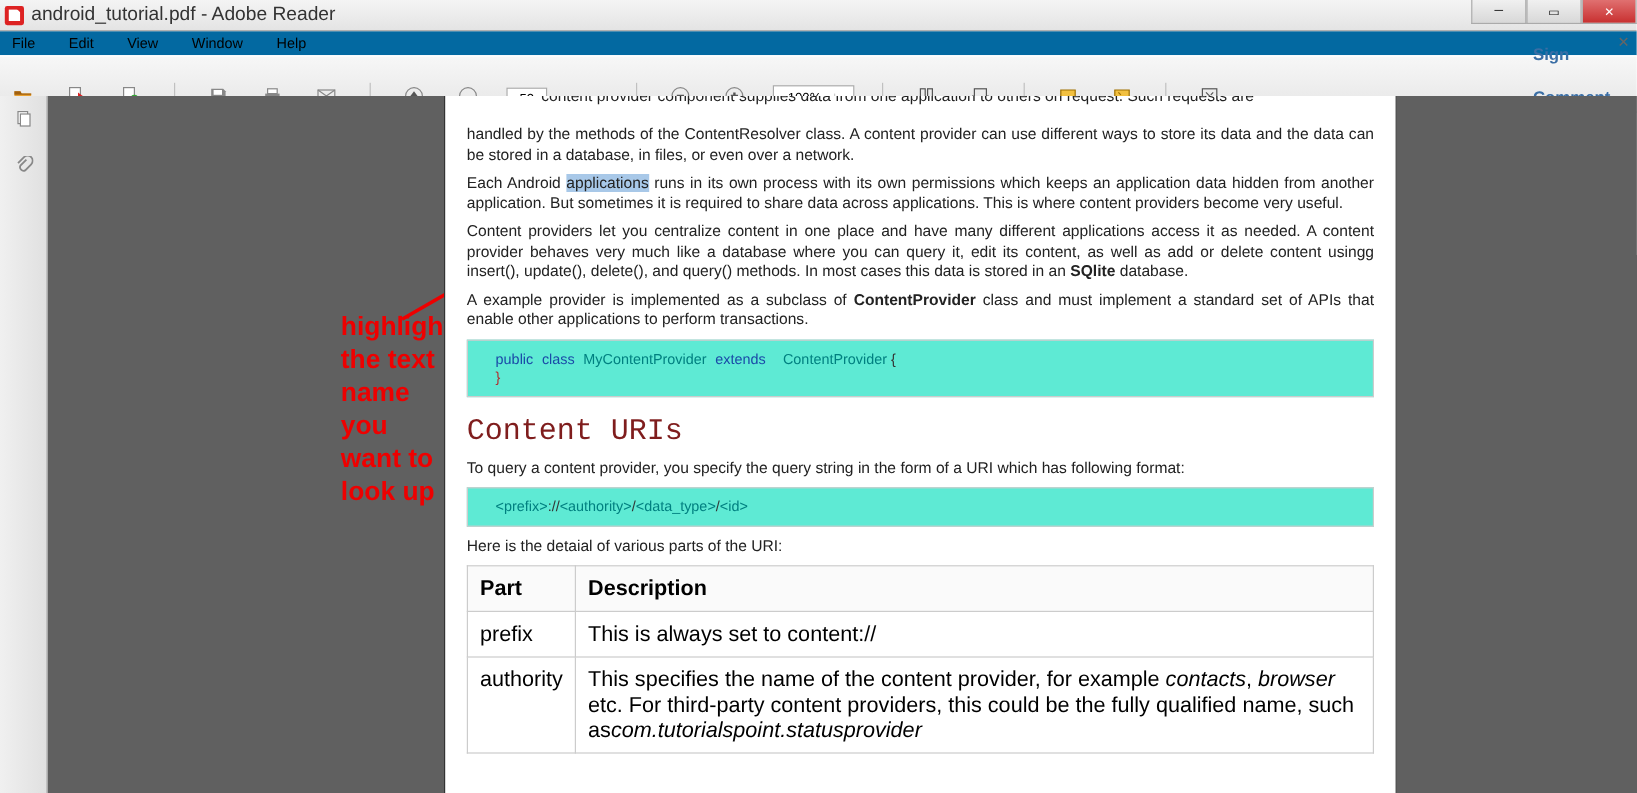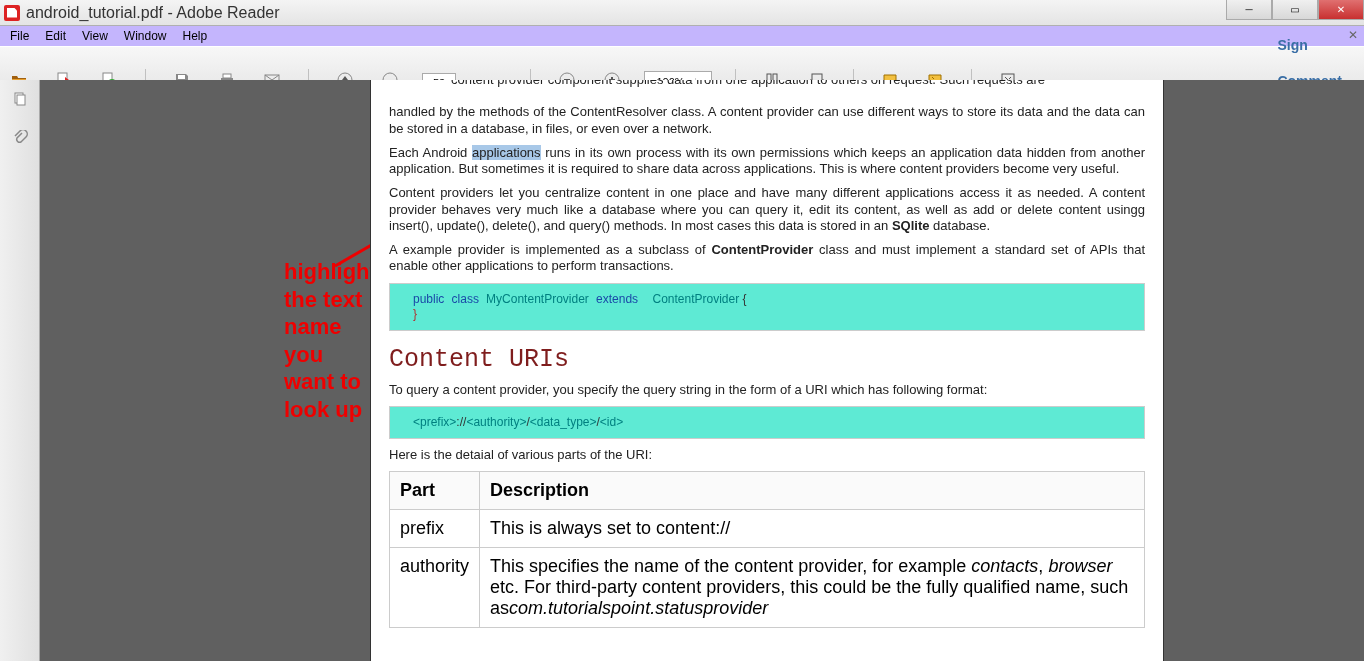--- a/index.html
+++ b/index.html
@@ -9,21 +9,21 @@
 .titlebar { height:26px; background:linear-gradient(#f4f4f4,#e4e4e4); border-bottom:1px solid #b0b0b0; display:flex; align-items:center; padding:0 4px; position:relative; }
 .titlebar .app-icon { width:16px; height:16px; background:#d22; border-radius:2px; margin-right:6px; position:relative; }
 .titlebar .app-icon::after { content:""; position:absolute; left:3px; top:3px; width:10px; height:10px; background:#fff; clip-path:polygon(0 0,70% 0,100% 30%,100% 100%,0 100%); }
 .titlebar .title { font-size:16px; color:#333; }
 .winbtns { position:absolute; right:0; top:0; display:flex; }
 .winbtn { width:46px; height:20px; display:flex; align-items:center; justify-content:center; font-size:10px; background:linear-gradient(#f0f0f0,#d8d8d8); border:1px solid #aaa; border-top:none; cursor:pointer; }
 .winbtn.close { background:linear-gradient(#e07070,#c83030); color:#fff; }
 .closex { position:absolute; right:6px; top:28px; font-size:12px; color:#666; cursor:pointer; }
 
 
-.menubar { height:20px; background:#c4b5fd; display:flex; align-items:center; padding:0 4px; font-size:12px; gap:4px; }
+.menubar { height:20px; background:#0369a1; display:flex; align-items:center; padding:0 4px; font-size:12px; gap:16px; }
 .menubar span { padding:2px 6px; cursor:pointer; }
 
 
 .toolbar { height:48px; background:linear-gradient(#f7f7f7,#e6e6e6); border-top:1px solid #fff; border-bottom:1px solid #b0b0b0; display:flex; align-items:flex-end; padding:0 6px; gap:19px; }
 .tbtn { width:26px; height:26px; display:flex; align-items:center; justify-content:center; border:1px solid transparent; border-radius:3px; cursor:pointer; }
 .tsep { width:1px; height:24px; background:#c0c0c0; margin:0 4px; }
 .page-in { width:34px; height:20px; font-size:11px; text-align:center; border:1px solid #aaa; }
 .page-of { font-size:11px; color:#555; margin:0 4px; }
 .zoom-box { display:flex; align-items:center; border:1px solid #aaa; height:22px; background:#fff; }
 .zoom-box input { width:50px; border:none; font-size:11px; text-align:center; outline:none; }

